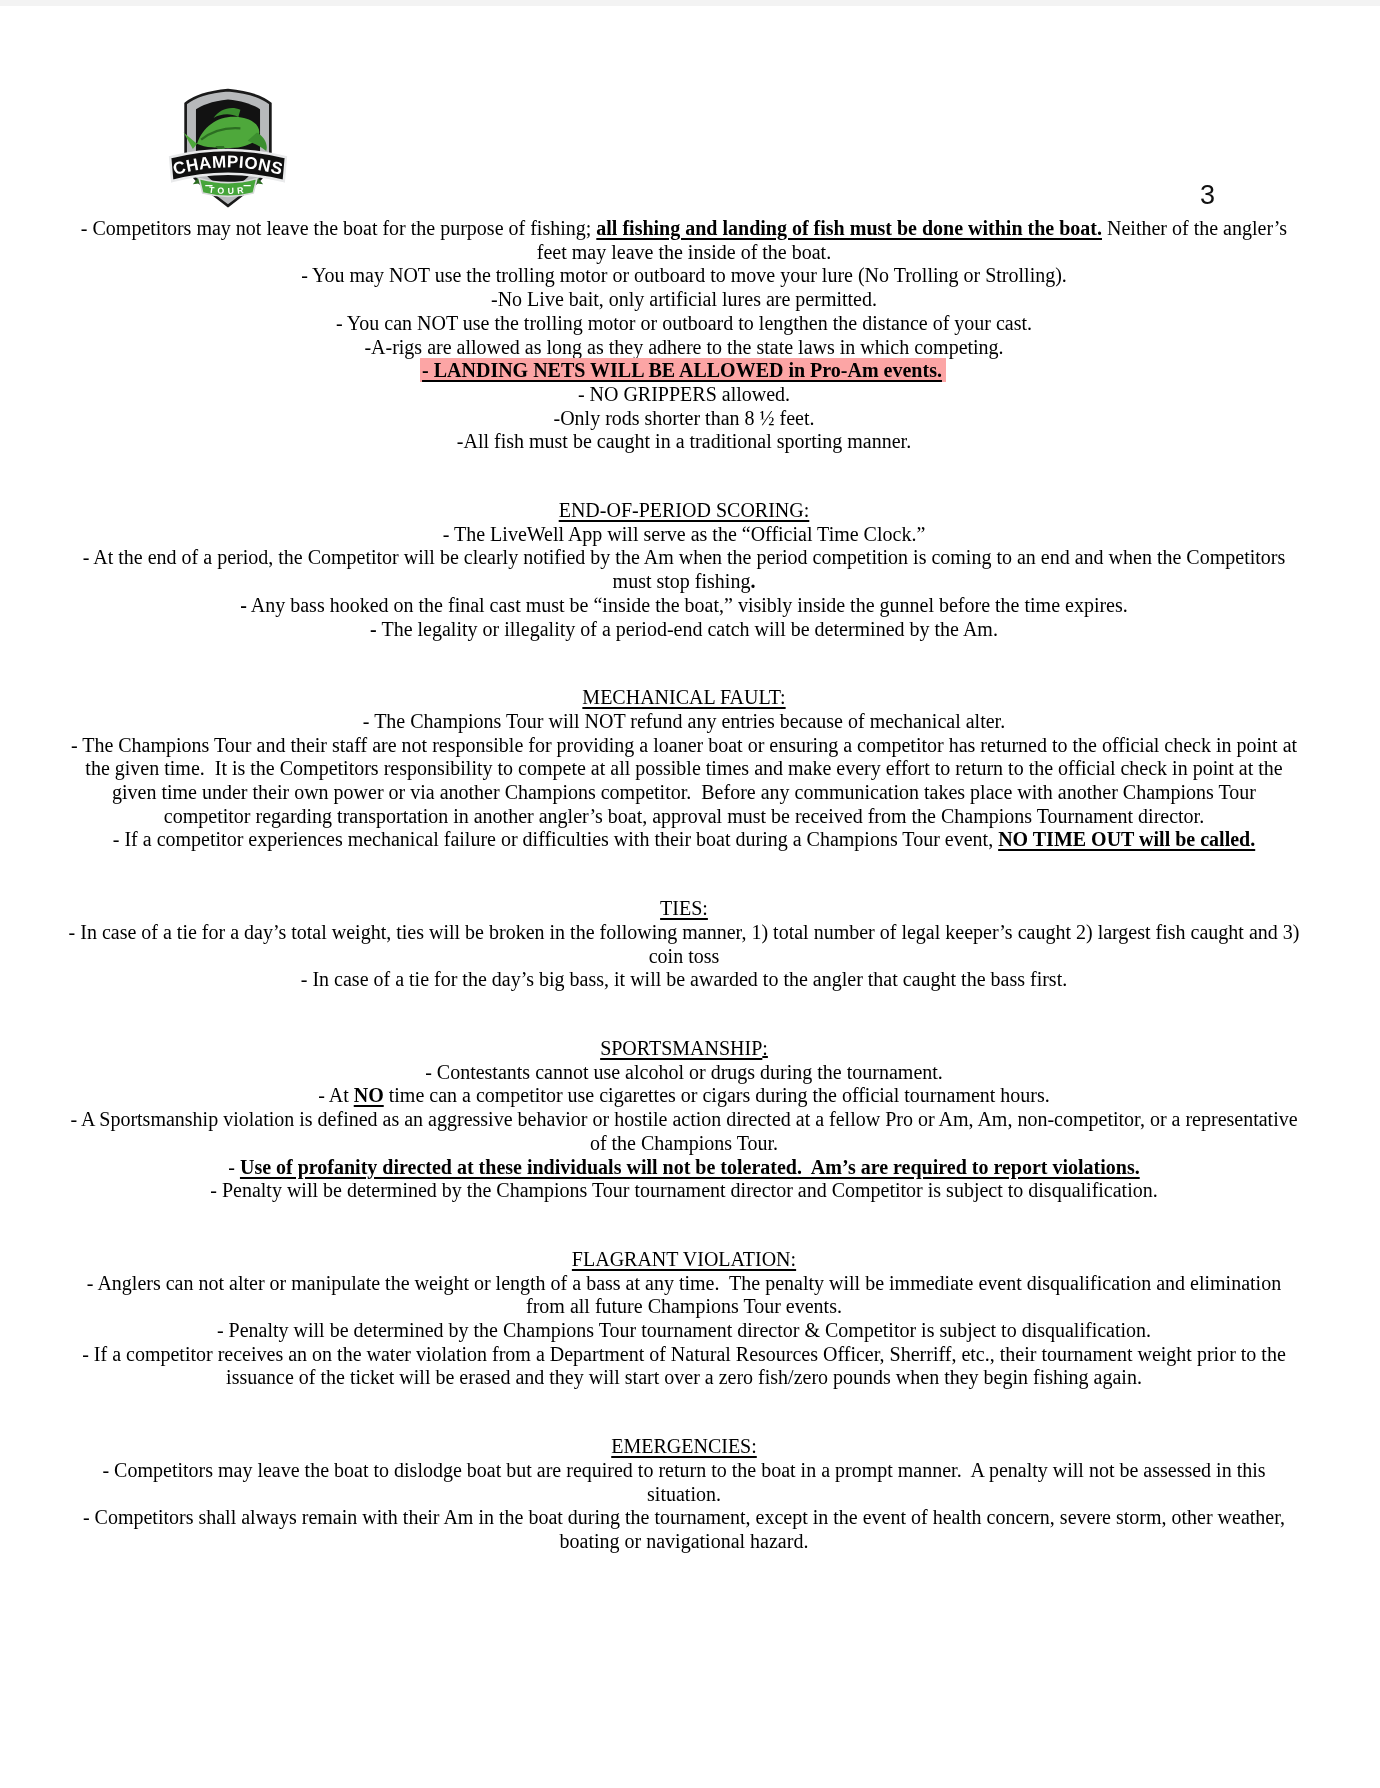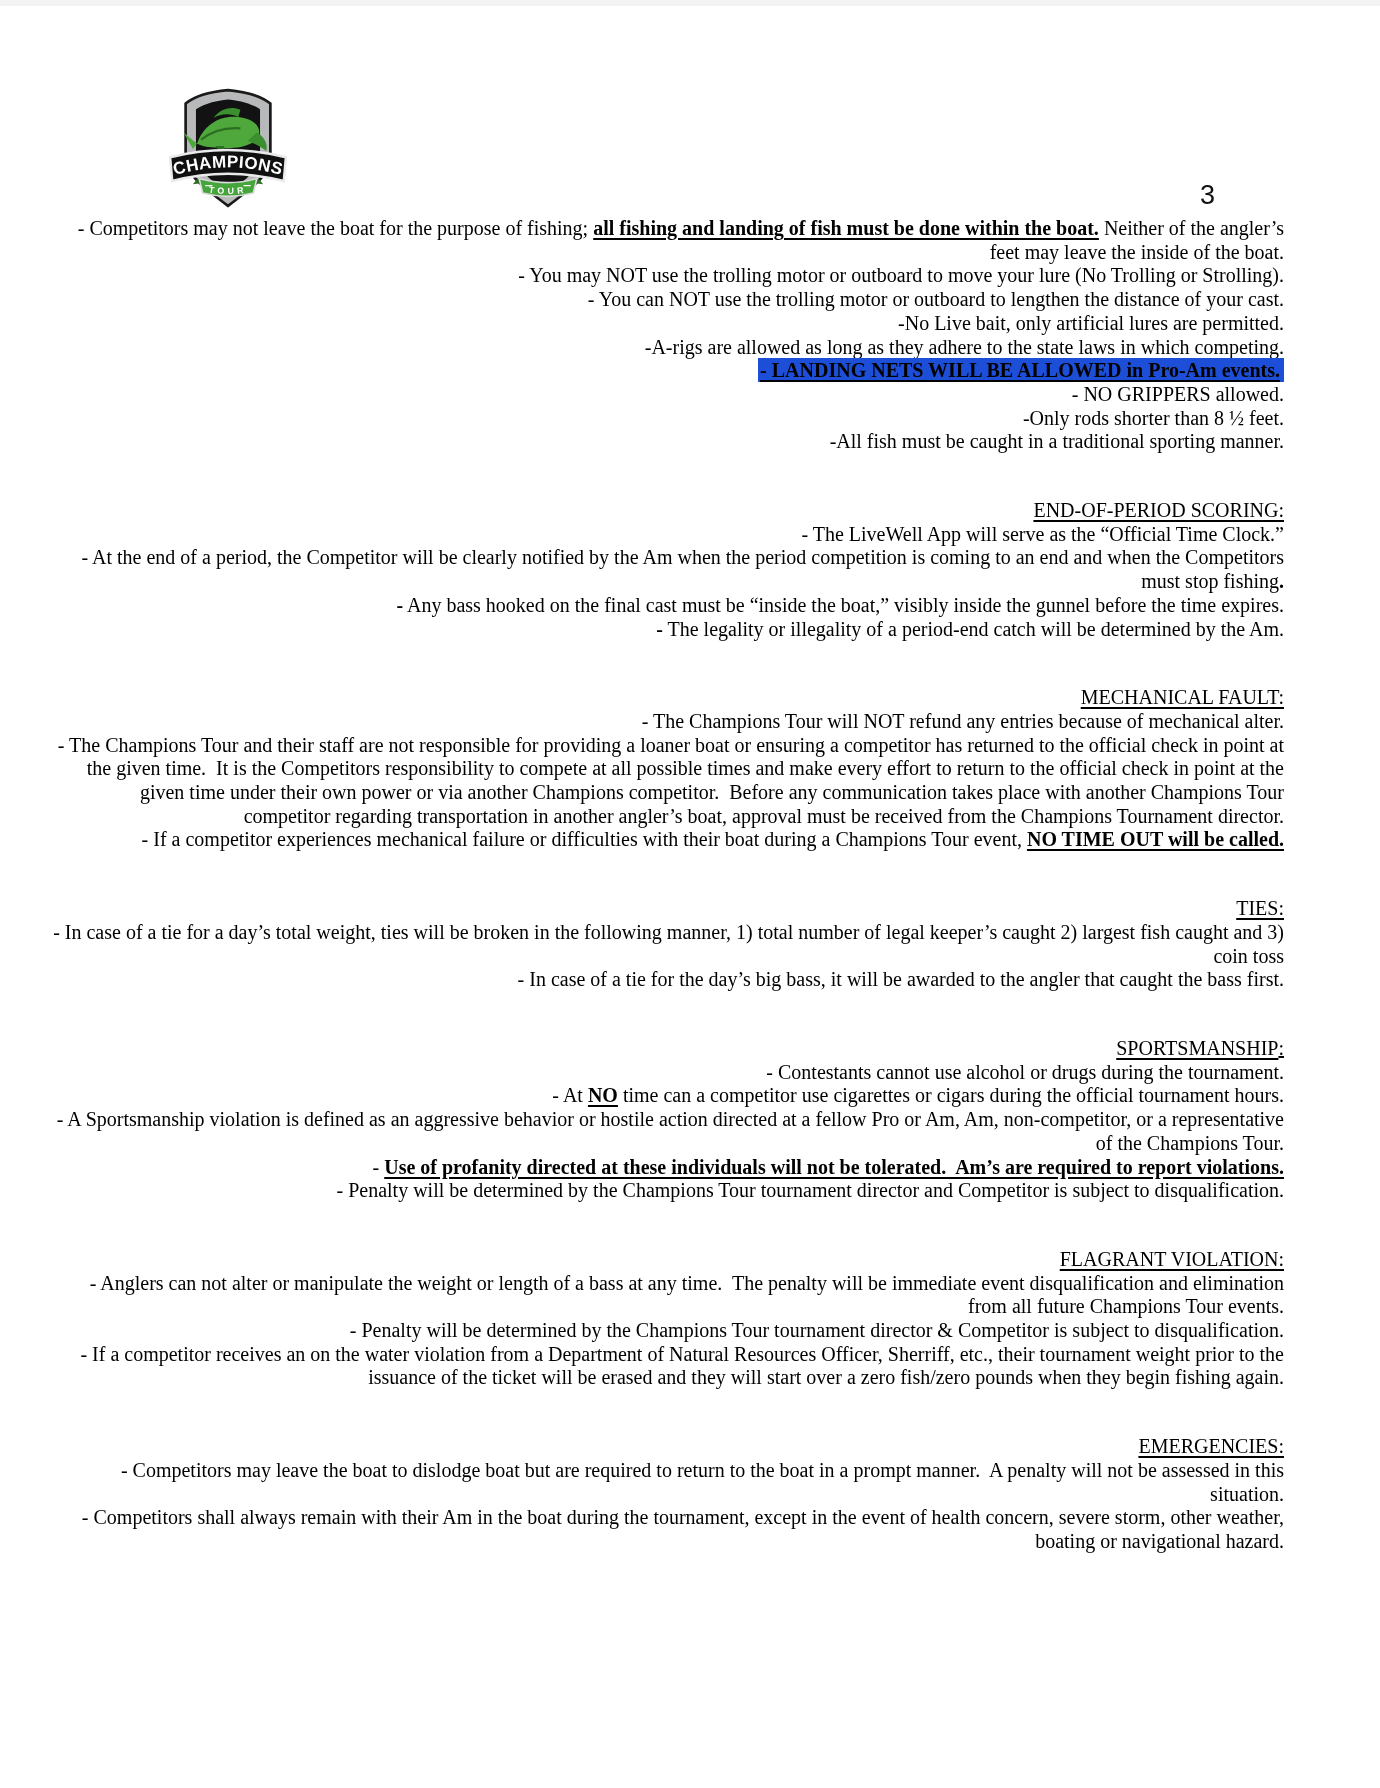--- a/index.html
+++ b/index.html
@@ -12,28 +12,28 @@
     font-size:20px;line-height:23.7px;color:#000;
   }
   .page-top-edge{position:absolute;left:0;top:0;width:100%;height:6px;background:#f3f3f3;}
   .logo{position:absolute;left:166px;top:86px;width:124px;height:124px;}
   .page-number{
     position:absolute;left:1200px;top:182px;
     font-family:"Liberation Sans","DejaVu Sans",sans-serif;
     font-size:27px;line-height:27px;color:#111;
   }
   .doc{
-    position:absolute;left:52px;top:217px;width:1232px;
-    text-align:right;
+    position:absolute;left:68px;top:217px;width:1232px;
+    text-align:center;
   }
   .doc p{margin:0;padding:0;}
   .section + .section{margin-top:45px;}
   .b{font-weight:bold;}
   .u{text-decoration:underline;text-decoration-thickness:2px;text-underline-offset:3px;}
-  .hl{background:#1d4ed8;margin-left:-2px;padding:1px 4px 1px 2px;}
+  .hl{background:#fca5a5;margin-left:-2px;padding:1px 4px 1px 2px;}
   .heading span{font-weight:normal;text-decoration:underline;}
 </style>
 </head>
 <body>
 
 <div class="page">
   <div class="page-top-edge"></div>
 
   <svg class="logo" viewBox="0 0 120 120" aria-hidden="true">
 
@@ -69,22 +69,22 @@
       <path d="M38 96.5 h7 M75 96.5 h7" stroke="#ffffff" stroke-width="1.2"></path>
     </g>
   </svg>
 
   <div class="page-number">3</div>
 
   <div class="doc">
       <div class="section">
         <p class="para"><span>- Competitors may not leave the boat for the purpose of fishing; </span><span class="b u">all fishing and landing of fish must be done within the boat.</span><span> Neither of the angler’s feet may leave the inside of the boat.</span></p>
         <p class="para"><span>- You may NOT use the trolling motor or outboard to move your lure (No Trolling or Strolling).</span></p>
+        <p class="para"><span>-No Live bait, only artificial lures are permitted.</span></p>
         <p class="para"><span>- You can NOT use the trolling motor or outboard to lengthen the distance of your cast.</span></p>
-        <p class="para"><span>-No Live bait, only artificial lures are permitted.</span></p>
         <p class="para"><span>-A-rigs are allowed as long as they adhere to the state laws in which competing.</span></p>
         <p class="para"><span class="b u hl">- LANDING NETS WILL BE ALLOWED in Pro-Am events.</span></p>
         <p class="para"><span>- NO GRIPPERS allowed.</span></p>
         <p class="para"><span>-Only rods shorter than 8 ½ feet.</span></p>
         <p class="para"><span>-All fish must be caught in a traditional sporting manner.</span></p>
       </div>
       <div class="section">
         <p class="heading"><span class="b u">END-OF-PERIOD SCORING:</span></p>
         <p class="para"><span>- The LiveWell App will serve as the “Official Time Clock.”</span></p>
         <p class="para"><span>- At the end of a period, the Competitor will be clearly notified by the Am when the period competition is coming to an end and when the Competitors must stop fishing</span><span class="b">.</span></p>

